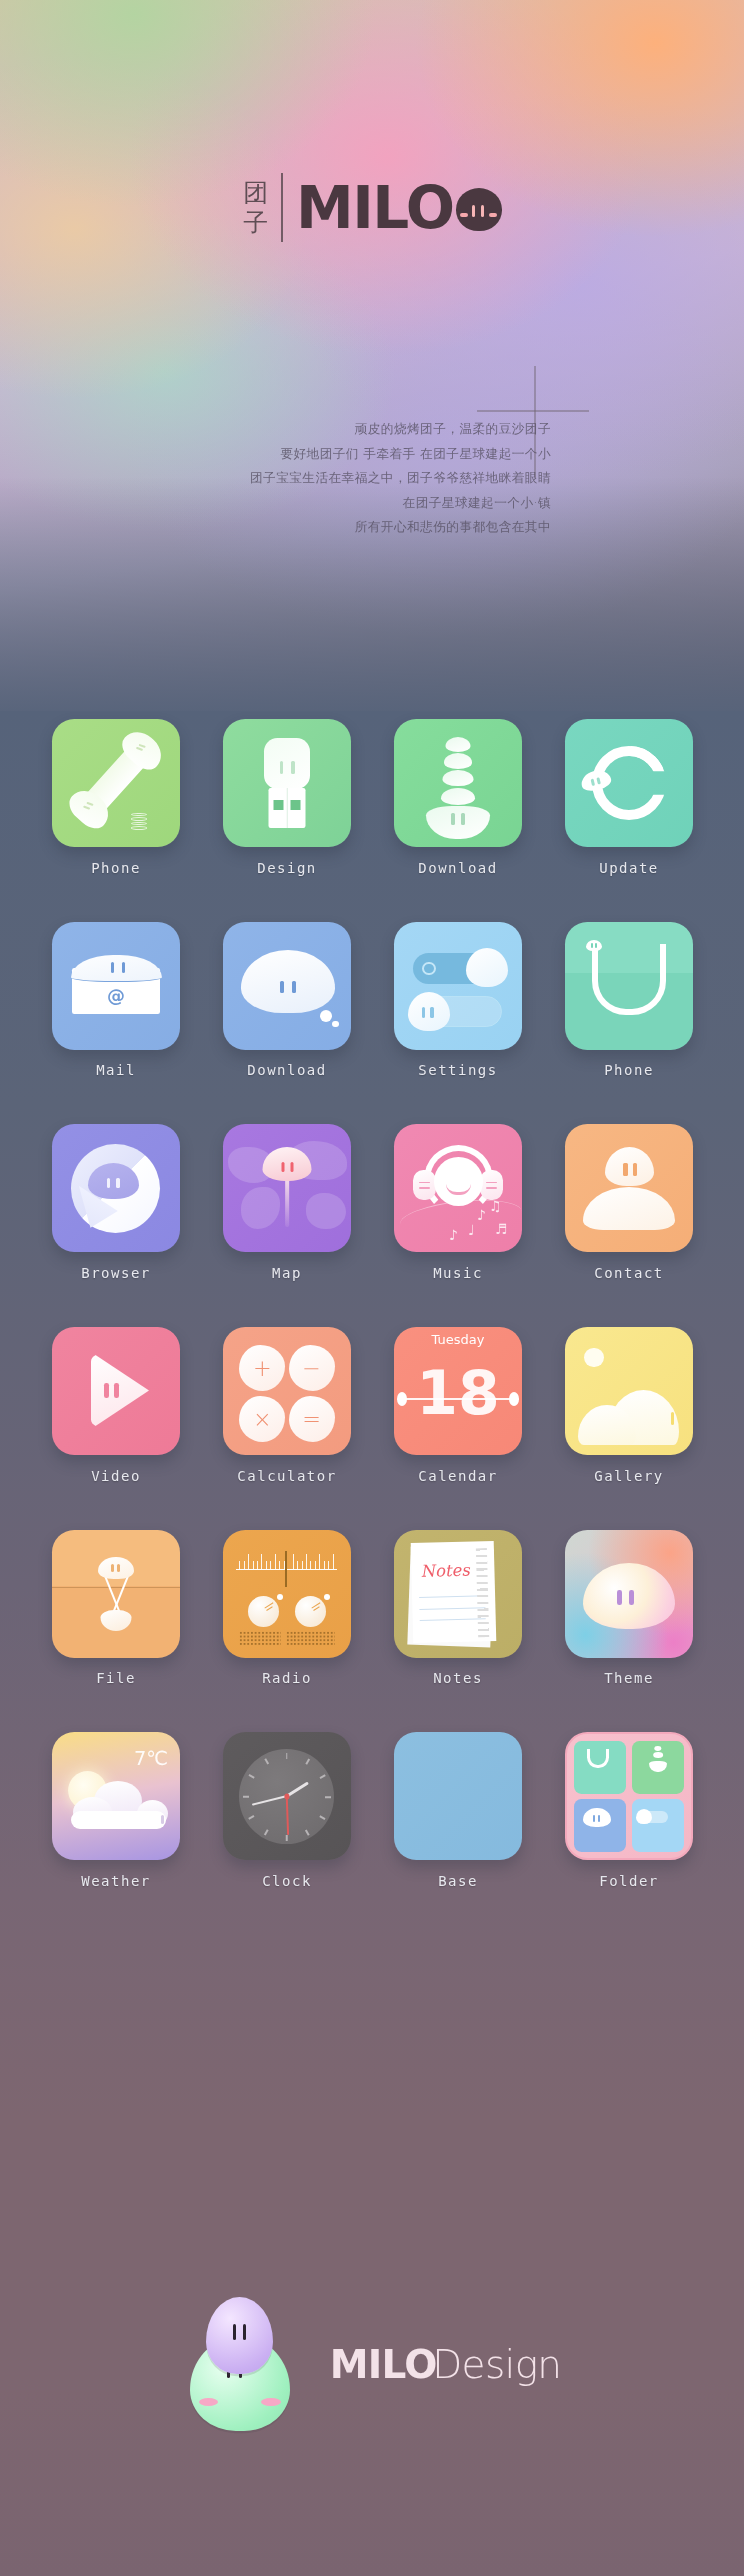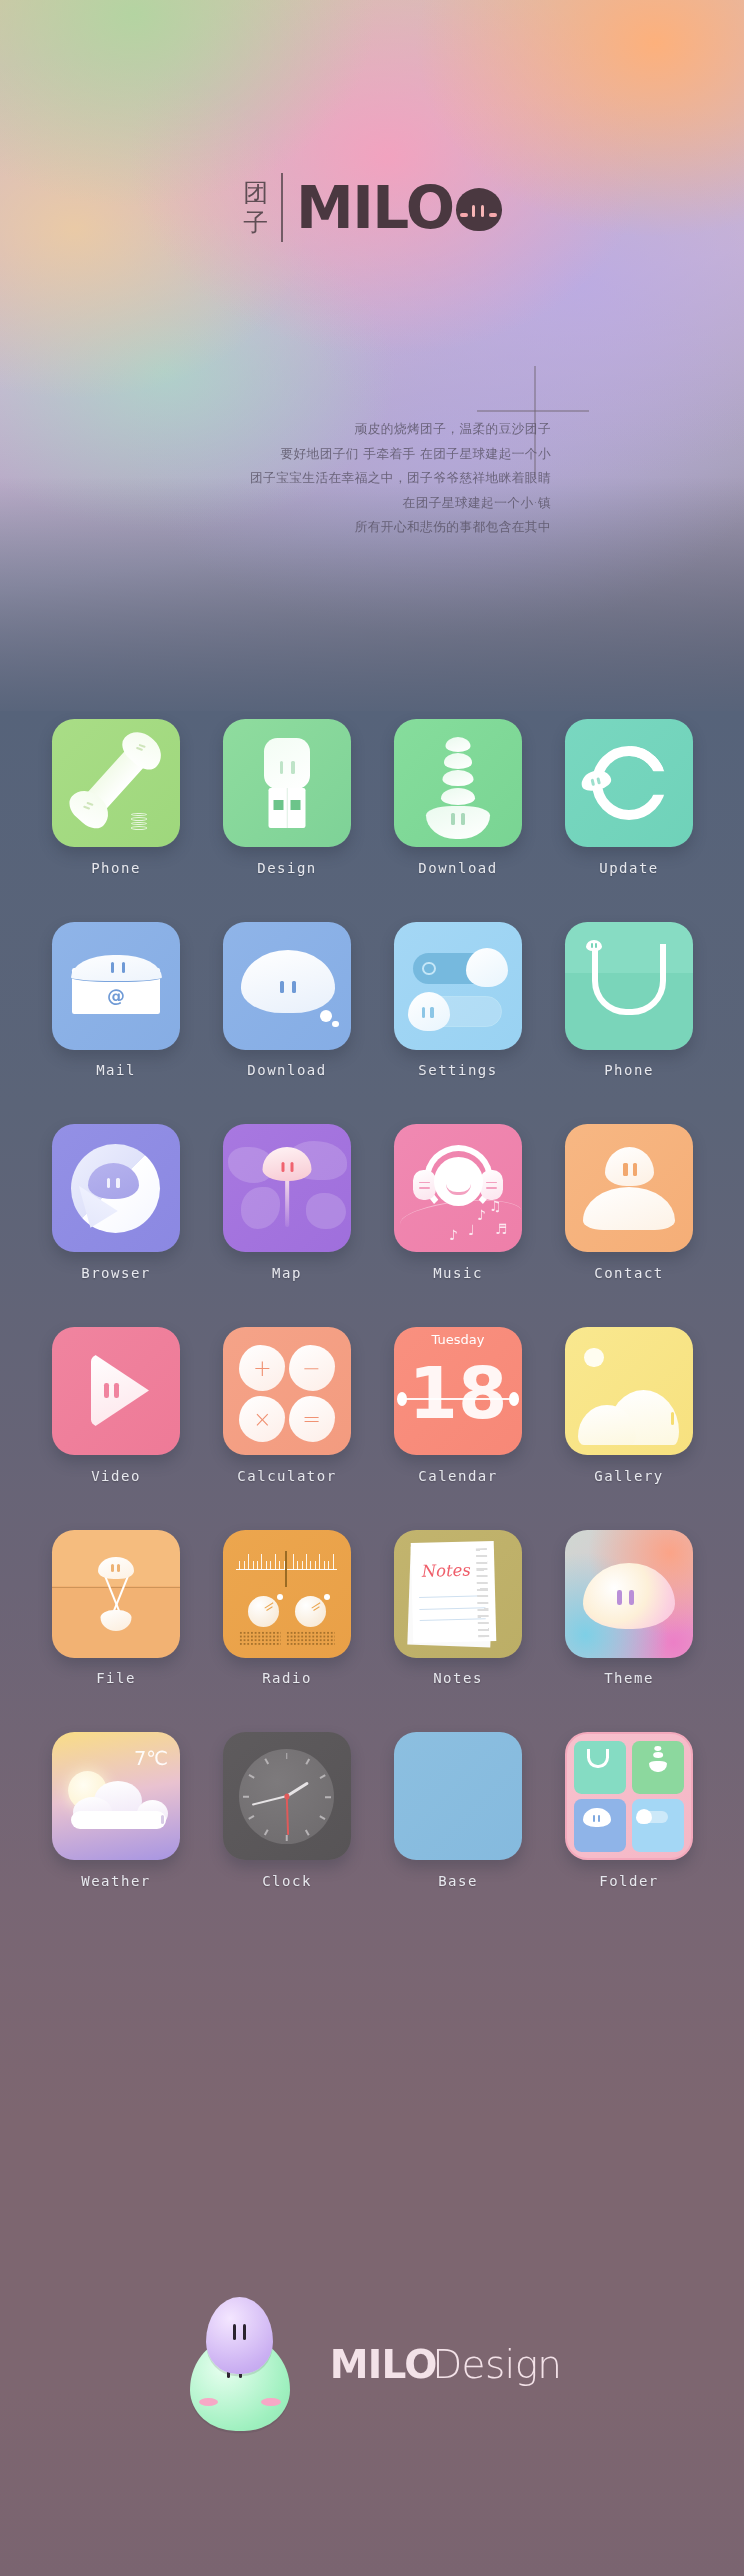--- a/index.html
+++ b/index.html
@@ -258,21 +258,21 @@
     border-radius:46% 54% 48% 52%/52% 46% 54% 48%;
     color:#f09273; font-size:22.3px; display:flex; align-items:center; justify-content:center; font-weight:300; }
   .ck.k1 { left:16.4px; top:18px; } .ck.k2 { right:16.4px; top:18px; }
   .ck.k3 { left:16.4px; top:69px; } .ck.k4 { right:16.4px; top:69px; }
 
   
   .t-cal { background:linear-gradient(135deg,#f9907f,#f78877); }
   .cal-day { position:absolute; left:0; top:5px; width:128px; text-align:center;
     color:#fff; font-size:13px; font-family:"DejaVu Sans",sans-serif; }
   .cal-num { position:absolute; left:0; top:33px; width:128px; text-align:center;
-    color:rgba(255,255,255,.92); font-size:71px; font-weight:bold; line-height:67px; }
+    color:rgba(255,255,255,.92); font-size:60px; font-weight:bold; line-height:67px; }
   .cal-rod { position:absolute; left:12px; top:71px; width:104px; height:2.2px; background:rgba(255,255,255,.92); }
   .cal-rod:before,.cal-rod:after { content:""; position:absolute; top:-6px; width:10.4px; height:14px;
     background:#fff; border-radius:50%; }
   .cal-rod:before { left:-9px; } .cal-rod:after { right:-9px; }
 
   
   .t-rec { background:linear-gradient(135deg,#f3899a,#f08293); }
   .cass { position:absolute; left:21px; top:31px; width:88px; height:63px;
     background:rgba(255,255,255,.17); border:1.5px solid rgba(255,255,255,.42); border-radius:4.5px; }
   .cass .win { position:absolute; left:12px; top:10.4px; width:64px; height:25px;

